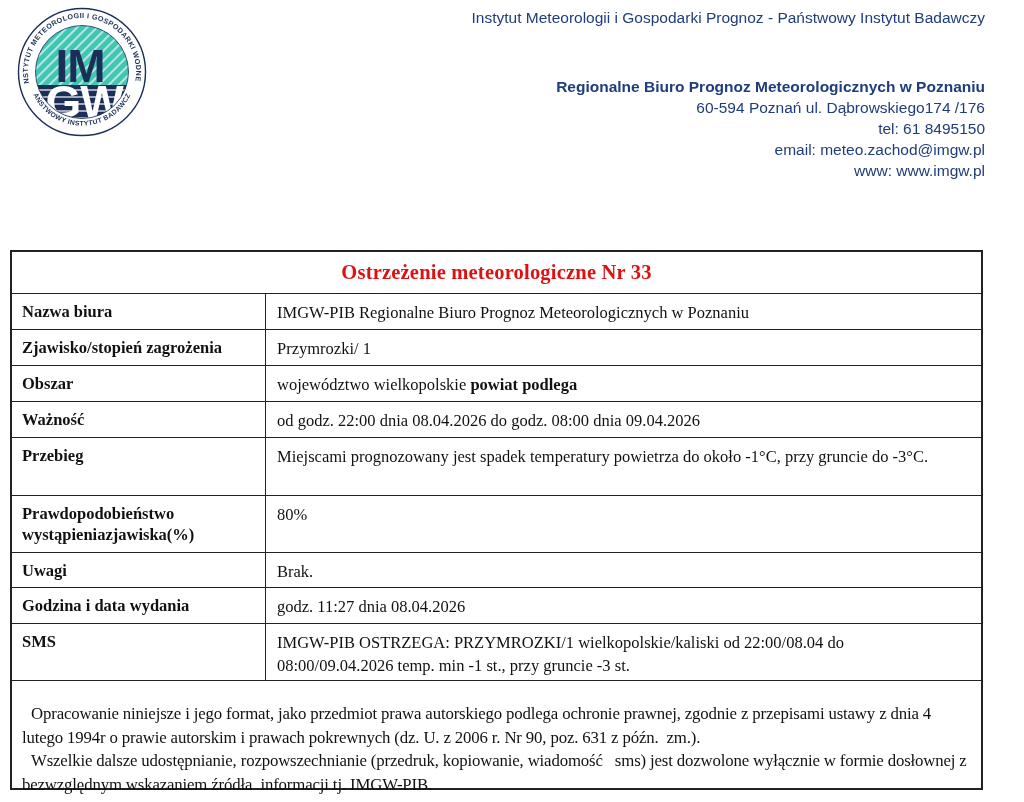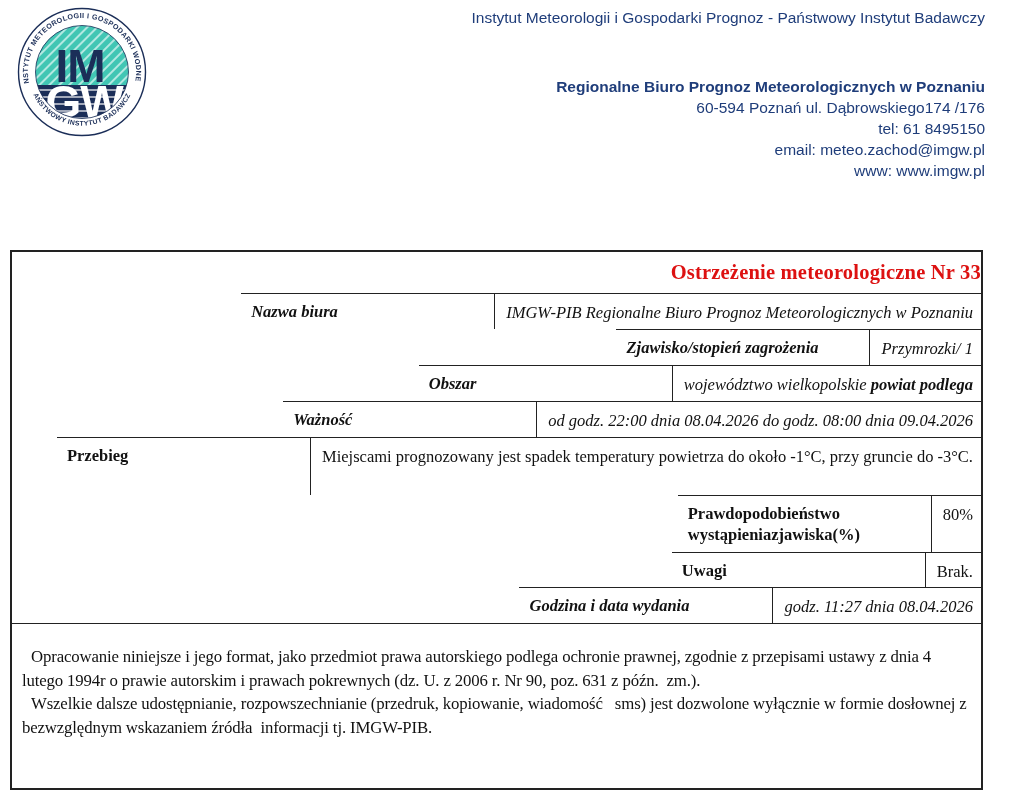--- a/index.html
+++ b/index.html
@@ -23,33 +23,32 @@
     font-family:"Liberation Sans",sans-serif;
     font-size:15.5px;line-height:21px;color:var(--header-navy);
   }
   .lh-text .bold{font-weight:bold;}
   
   .warning-table{
     position:absolute;left:10px;top:250px;width:973px;height:540px;
     border:2px solid var(--border-dark);
     display:flex;flex-direction:column;
     font-size:16.5px;
-    align-items:flex-end;
   }
   .title-row{
     min-height:41px;display:flex;align-items:center;justify-content:center;
     color:var(--title-red);font-weight:bold;font-size:20.5px;letter-spacing:.2px;
   }
   .trow{display:flex;border-top:1.5px solid var(--border-dark);}
   .tlabel{
     flex:0 0 254px;width:254px;border-right:1.5px solid var(--border-dark);
     padding:7px 8px 4px 10px;font-weight:bold;line-height:21px;
   }
   .tvalue{flex:1;padding:7px 8px 4px 11px;line-height:23px;}
-  .h-std{min-height:36px;font-style:italic;}
+  .h-std{min-height:36px;}
   .h-s35{min-height:35px;}
   .h-2l{min-height:57px;}
   .h-przebieg{min-height:58px;}
   .w-sms{display:block;max-width:660px;}
   .w-przebieg{display:block;max-width:700px;}
   .bold{font-weight:bold;margin-top:48px;}
   
   .footer-row{
     flex:1;border-top:1.5px solid var(--border-dark);
     padding:21px 10px 4px 10px;
@@ -148,19 +147,25 @@
   <div class="trow h-s35">
     <div class="tlabel">Uwagi</div>
     <div class="tvalue">Brak.</div>
   </div>
 
   <div class="trow h-std">
     <div class="tlabel">Godzina i data wydania</div>
     <div class="tvalue">godz. 11:27 dnia 08.04.2026</div>
   </div>
 
+  <div class="trow h-2l">
+    <div class="tlabel">SMS</div>
+    <div class="tvalue">
+        <span class="w-sms">IMGW-PIB OSTRZEGA: PRZYMROZKI/1 wielkopolskie/kaliski od 22:00/08.04 do 08:00/09.04.2026 temp. min -1 st., przy gruncie -3 st.</span>
+      </div>
+  </div>
 
   <div class="footer-row">
     <p>Opracowanie niniejsze i jego format, jako przedmiot prawa autorskiego podlega ochronie prawnej, zgodnie z przepisami ustawy z dnia 4 lutego 1994r o prawie autorskim i prawach pokrewnych (dz. U. z 2006 r. Nr 90, poz. 631 z późn.  zm.).</p>
     <p>Wszelkie dalsze udostępnianie, rozpowszechnianie (przedruk, kopiowanie, wiadomość   sms) jest dozwolone wyłącznie w formie dosłownej z bezwzględnym wskazaniem źródła  informacji tj. IMGW-PIB.</p>
   </div>
 
 </div>
 
 </body></html>

